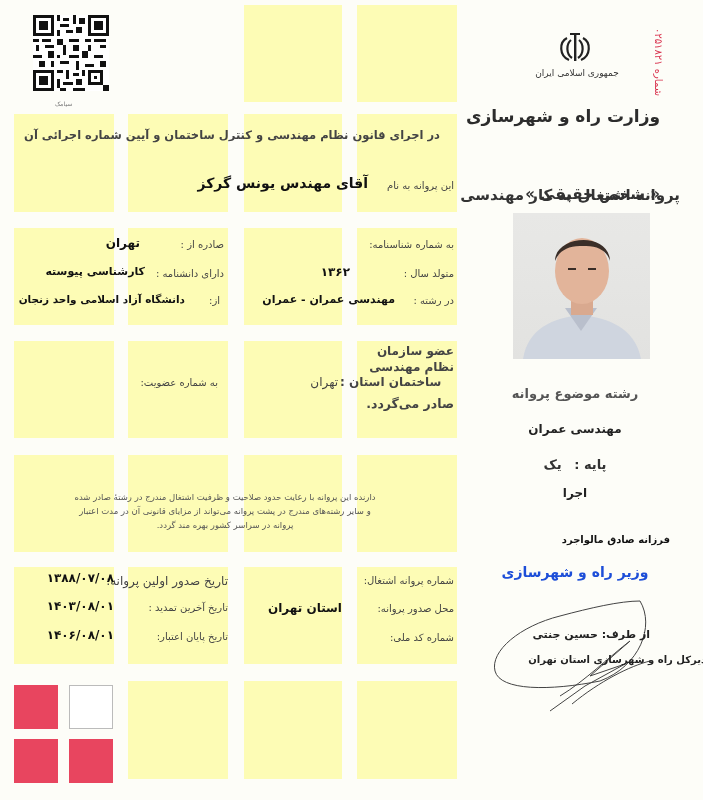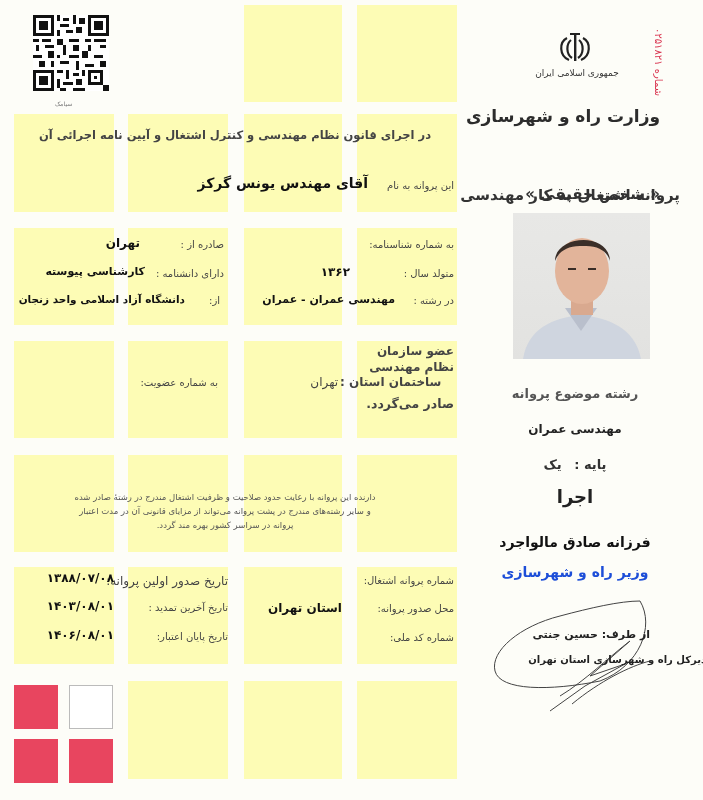--- a/index.html
+++ b/index.html
@@ -141,21 +141,21 @@
     <path d="M10 146 C15 115 40 105 68 102 C96 105 122 115 128 146 Z" fill="#cfd5df"></path>
     <path d="M52 95 L68 118 L84 95 Z" fill="#b9bfcc"></path>
     <rect x="58" y="80" width="22" height="22" fill="#d9a98f"></rect>
     <ellipse cx="69" cy="58" rx="27" ry="33" fill="#e2b49a"></ellipse>
     <path d="M42 48 C42 22 96 18 97 48 C94 38 85 32 70 33 C55 32 46 38 42 48 Z" fill="#3a2e28"></path>
     <rect x="55" y="55" width="8" height="2" fill="#3a2e28"></rect>
     <rect x="75" y="55" width="8" height="2" fill="#3a2e28"></rect>
   </svg>
 </div>
 
-<div class="abs rtl" style="left:30px;top:128px;width:410px;text-align:center;font-size:11.5px;font-weight:bold;color:#444;">در اجرای قانون نظام مهندسی و کنترل اشتغال و آیین نامه اجرائی آن</div>
+<div class="abs rtl" style="left:30px;top:128px;width:410px;text-align:center;font-size:11.5px;font-weight:bold;color:#444;">در اجرای قانون نظام مهندسی و کنترل ساختمان و آیین شماره اجرائی آن</div>
 
 <div class="abs rtl lbl" style="left:370px;top:180px;width:84px;text-align:right;">این پروانه به نام</div>
 <div class="abs rtl" style="left:220px;top:175px;width:148px;text-align:right;font-size:14px;font-weight:bold;color:#111;">آقای مهندس یونس گرکز</div>
 
 <div class="abs rtl lbl" style="left:370px;top:239px;width:84px;text-align:right;">به شماره شناسنامه:</div>
 <div class="abs rtl lbl" style="left:150px;top:239px;width:74px;text-align:right;">صادره از :</div>
 <div class="abs rtl val" style="left:60px;top:236px;width:80px;text-align:right;">تهران</div>
 
 <div class="abs rtl lbl" style="left:370px;top:268px;width:84px;text-align:right;">متولد سال :</div>
 <div class="abs rtl val" style="left:290px;top:265px;width:60px;text-align:right;">۱۳۶۲</div>
@@ -189,23 +189,23 @@
 <div class="abs rtl val" style="left:30px;top:599px;width:84px;text-align:right;">۱۴۰۳/۰۸/۰۱</div>
 <div class="abs rtl lbl" style="left:118px;top:631px;width:110px;text-align:right;">تاریخ پایان اعتبار:</div>
 <div class="abs rtl val" style="left:30px;top:628px;width:84px;text-align:right;">۱۴۰۶/۰۸/۰۱</div>
 
 <div class="abs rtl" style="left:490px;top:386px;width:170px;text-align:center;font-size:13px;font-weight:bold;color:#555;">رشته موضوع پروانه</div>
 <div class="abs rtl" style="left:490px;top:422px;width:170px;text-align:center;font-size:12px;font-weight:bold;color:#222;">مهندسی عمران</div>
 <div class="abs rtl" style="left:490px;top:457px;width:170px;text-align:center;font-size:13px;font-weight:bold;color:#333;">
   <span>پایه :</span>
   <span style="margin-right:8px;">یک</span>
 </div>
-<div class="abs rtl" style="left:490px;top:486px;width:170px;text-align:center;font-size:18px;font-weight:bold;color:#222;">اجرا</div>
-
-<div class="abs rtl" style="left:480px;top:534px;width:190px;text-align:center;font-size:14px;font-weight:bold;color:#111;">فرزانه صادق مالواجرد</div>
+<div class="abs rtl" style="left:490px;top:486px;width:170px;text-align:center;font-size:12px;font-weight:bold;color:#222;">اجرا</div>
+
+<div class="abs rtl" style="left:480px;top:534px;width:190px;text-align:right;font-size:10px;font-weight:bold;color:#111;">فرزانه صادق مالواجرد</div>
 <div class="abs rtl" style="left:480px;top:564px;width:190px;text-align:center;font-size:14px;font-weight:bold;color:#1d4ed8;">وزیر راه و شهرسازی</div>
 
 <svg class="abs" style="left:490px;top:596px;width:170px;height:125px;" viewBox="0 0 170 125">
   <g fill="none" stroke="#444" stroke-width="1">
     <path d="M150 5 C165 30 150 70 110 85 C60 95 10 95 5 75 C0 55 30 30 70 20 C100 12 130 5 150 5"></path>
     <path d="M70 100 C95 85 120 60 140 45 L100 80 L135 68 L95 90 L60 115"></path>
     <path d="M82 108 C110 85 140 70 160 65"></path>
   </g>
 </svg>
 <div class="abs rtl" style="left:510px;top:628px;width:140px;text-align:right;font-size:11px;font-weight:bold;color:#222;">از طرف: حسین جنتی</div>

